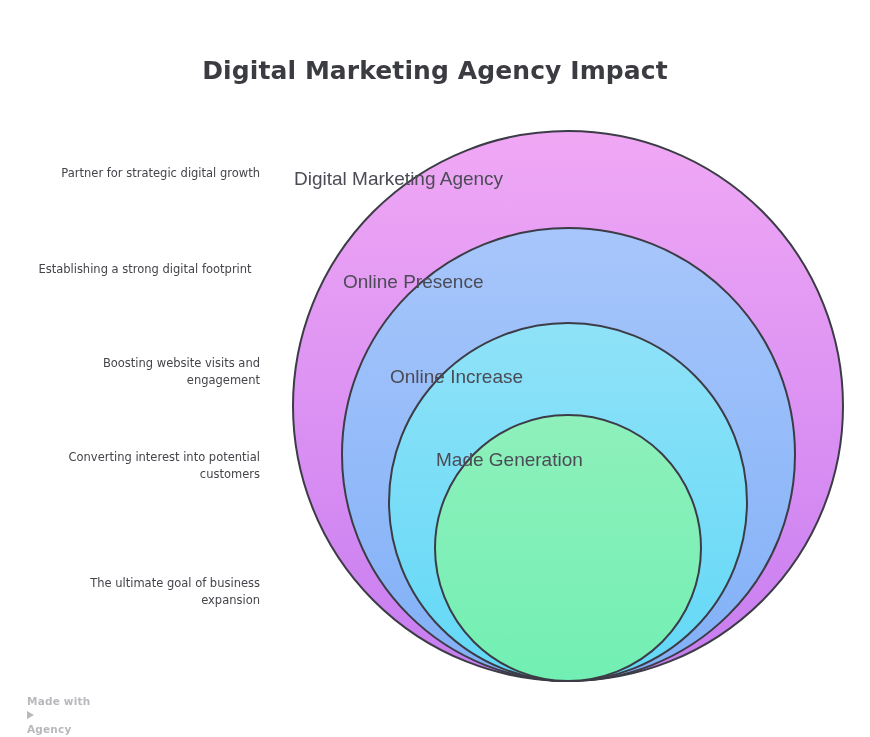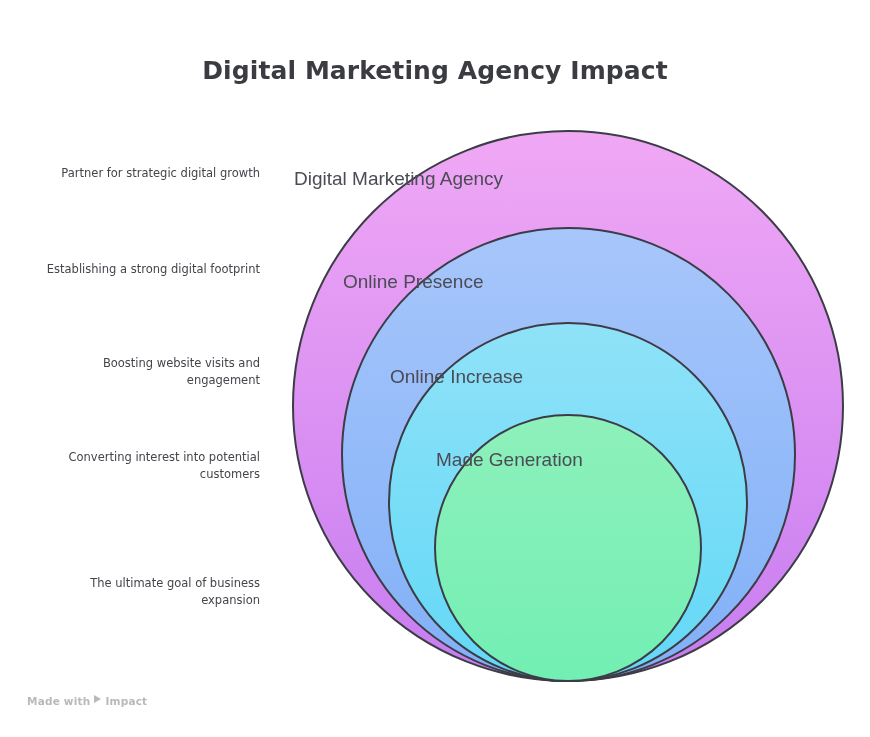--- a/index.html
+++ b/index.html
@@ -87,40 +87,41 @@
     position: absolute;
     left: 27px;
     top: 695px;
     font-size: 10.5px;
     font-weight: bold;
     color: #b9b9bd;
     letter-spacing: 0.2px;
     font-family: "DejaVu Sans", sans-serif;
     display: flex;
     gap: 4px;
+    flex-direction: column;
   }
   #watermark .wm-glyph {
     display: inline-block;
     width: 0;
     height: 0;
     border-left: 7px solid #b9b9bd;
     border-top: 4.5px solid transparent;
     border-bottom: 4.5px solid transparent;
   }
 </style>
 </head>
 <body>
 
 <div id="canvas">
 
   <div id="chart-title">Digital Marketing Agency Impact</div>
 
   <div id="descriptions">
       <div class="desc-item" style="top: 165px;">Partner for strategic digital growth</div>
-      <div class="desc-item" style="top: 261px;">Establishing a strong digital footprint</div>
+      <div class="desc-item" style="top: 261px; text-align: center;">Establishing a strong digital footprint</div>
       <div class="desc-item" style="top: 355px;">Boosting website visits and engagement</div>
       <div class="desc-item" style="top: 449px;">Converting interest into potential customers</div>
       <div class="desc-item" style="top: 575px;">The ultimate goal of business expansion</div>
     </div>
 
   <div id="venn">
       <div class="ring" style="left: 292px; top: 130px; width: 552px; height: 552px; background: linear-gradient(rgb(240, 168, 245) 0%, rgb(199, 124, 240) 100%); border-color: rgb(60, 60, 70); z-index: 10;">
         <div class="ring-label" style="top: 33px;">Digital Marketing Agency</div>
       </div>
       <div class="ring" style="left: 341px; top: 227px; width: 455px; height: 455px; background: linear-gradient(rgb(167, 198, 251) 0%, rgb(129, 176, 247) 100%); border-color: rgb(60, 60, 70); z-index: 11;">
@@ -130,16 +131,16 @@
         <div class="ring-label" style="top: 39px;">Online Increase</div>
       </div>
       <div class="ring" style="left: 434px; top: 414px; width: 268px; height: 268px; background: linear-gradient(rgb(142, 240, 187) 0%, rgb(114, 239, 180) 100%); border-color: rgb(60, 60, 70); z-index: 13;">
         <div class="ring-label" style="top: 30px;">Made Generation</div>
       </div>
     </div>
 
   <div id="watermark">
     <span>Made with</span>
     <span class="wm-glyph"></span>
-    <span>Impact</span>
+    <span>Agency</span>
   </div>
 
 </div>
 
 </body></html>

